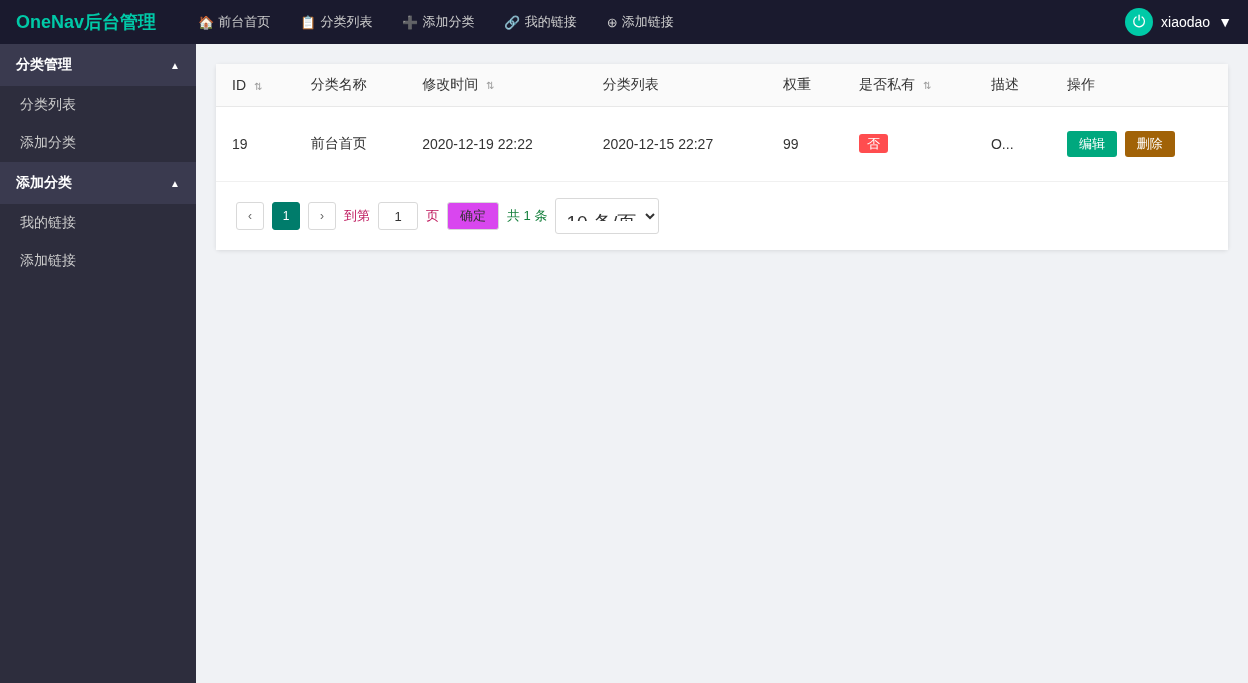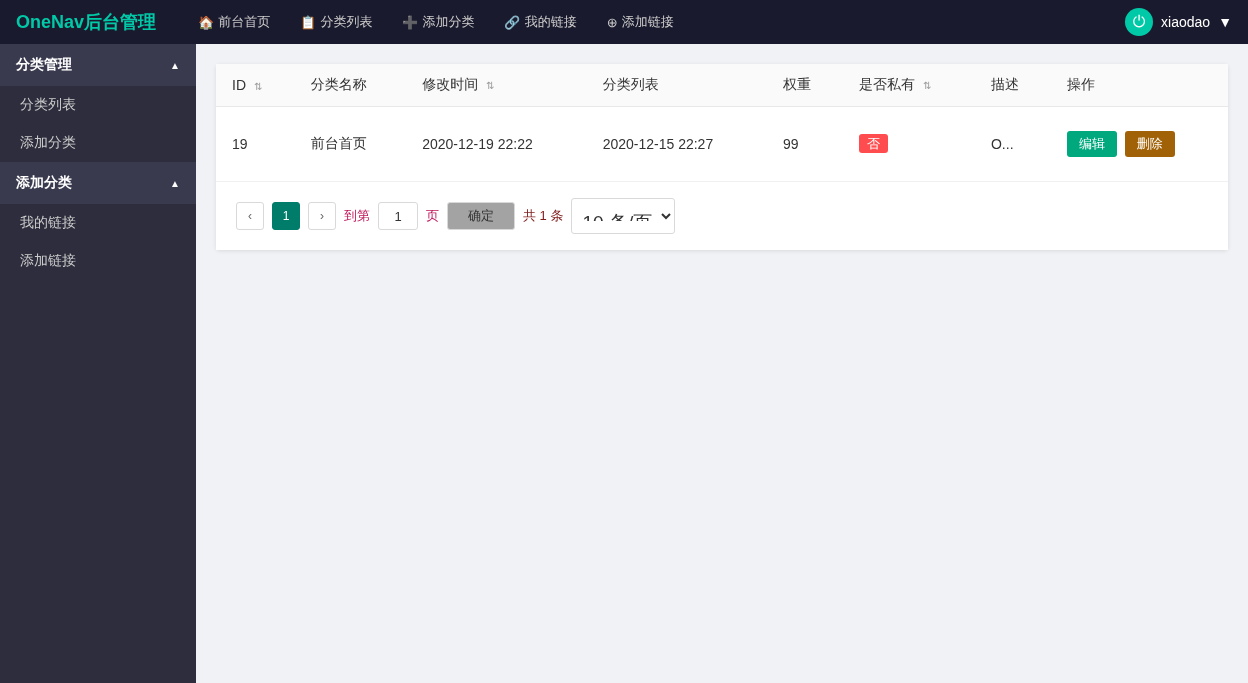--- a/index.html
+++ b/index.html
@@ -197,41 +197,41 @@
       border-radius: 3px;
       text-align: center;
       font-size: 13px;
       color: #333;
     }
     .page-label {
       font-size: 13px;
       color: #be185d;
     }
     .page-confirm-btn {
-      padding: 4px 20px;
-      background: #a3a3a3;
+      padding: 4px 12px;
+      background: #d946ef;
       border: 1px solid #d9d9d9;
       border-radius: 3px;
       cursor: pointer;
       font-size: 13px;
       color: #333;
     }
     .page-size-select {
       height: 36px;
       border: 1px solid #d9d9d9;
       border-radius: 3px;
       padding: 12px 6px;
       font-size: 19px;
       color: #333;
       cursor: pointer;
       background: #fff;
     }
     .total-label {
       font-size: 13px;
-      color: #7f1d1d;
+      color: #15803d;
     }
   </style>
 </head>
 <body>
 
 <nav class="topnav">
   <div class="topnav-brand">OneNav后台管理</div>
   <div class="topnav-links">
     <a class="topnav-link">
       <span>🏠</span>

